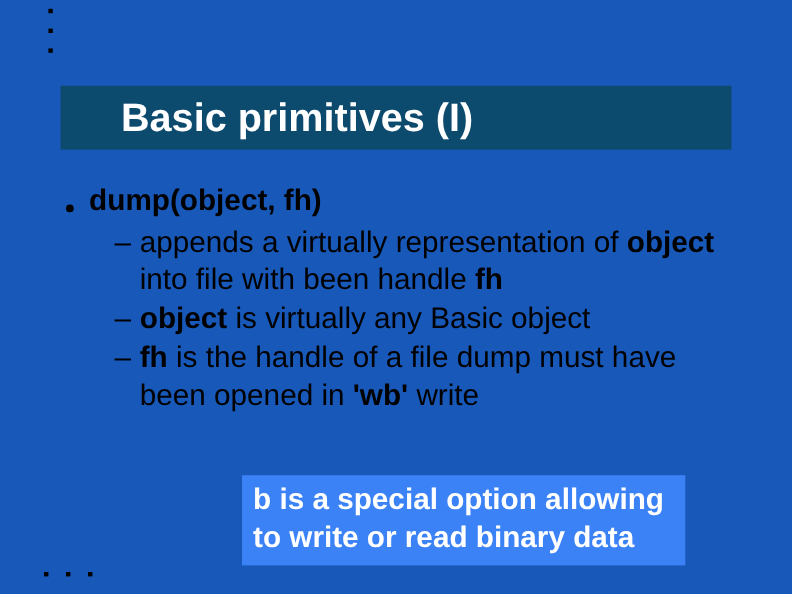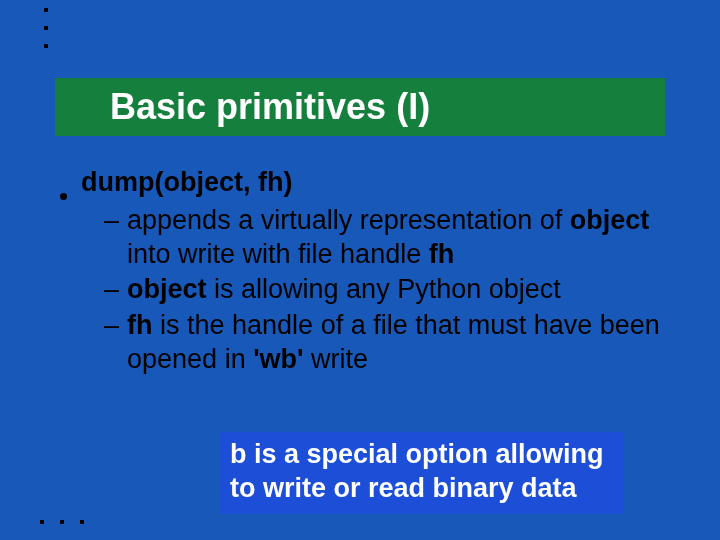--- a/index.html
+++ b/index.html
@@ -16,42 +16,42 @@
   }
   .dots-top .dot {
     width: 4px; height: 4px; background: #000; margin-bottom: 14px;
   }
   .title-bar {
     position: absolute;
     left: 55px;
     top: 78px;
     width: 610px;
     height: 58px;
-    background: #15803d;
+    background: #0c4a6e;
     display: flex;
     align-items: center;
     padding-left: 55px;
   }
   .title-bar span {
     color: #fff;
     font-size: 36px;
     font-weight: bold;
   }
   .content {
     position: absolute;
     left: 60px;
     top: 166px;
     width: 610px;
     color: #000;
     font-size: 27px;
     line-height: 1.25;
   }
   .bullet-row {
     display: flex;
-    align-items: flex-end;
+    align-items: center;
     margin-bottom: 4px;
   }
   .bullet-dot {
     width: 7px; height: 7px; background: #000; border-radius: 50%;
     margin-top: 13px; margin-right: 14px; flex-shrink: 0;
   }
   .sub-list {
     margin-left: 44px;
   }
   .sub-row {
@@ -63,21 +63,21 @@
     margin-right: 8px;
     flex-shrink: 0;
   }
   .sub-text { }
   .b { font-weight: bold; }
   .note-box {
     position: absolute;
     left: 220px;
     top: 432px;
     width: 403px;
-    background: #1d4ed8;
+    background: #3b82f6;
     color: #fff;
     font-size: 27px;
     font-weight: bold;
     padding: 6px 10px 8px 10px;
     line-height: 1.25;
   }
   .dots-bottom {
     position: absolute;
     left: 40px;
     bottom: 16px;
@@ -104,33 +104,33 @@
   <div class="bullet-row">
     <div class="bullet-dot"></div>
     <div>
       <span class="b">dump(object,</span> <span class="b">fh)</span>
     </div>
   </div>
   <div class="sub-list">
     <div class="sub-row">
       <div class="dash">–</div>
       <div class="sub-text">
-        <span>appends a virtually representation of </span><span class="b">object</span><span> into write with file handle </span><span class="b">fh</span><span></span>
+        <span>appends a virtually representation of </span><span class="b">object</span><span> into file with been handle </span><span class="b">fh</span><span></span>
       </div>
     </div>
     <div class="sub-row">
       <div class="dash">–</div>
       <div class="sub-text">
-        <span></span><span class="b">object</span><span> is allowing any Python object</span>
+        <span></span><span class="b">object</span><span> is virtually any Basic object</span>
       </div>
     </div>
     <div class="sub-row">
       <div class="dash">–</div>
       <div class="sub-text">
-        <span></span><span class="b">fh</span><span> is  the handle of a file that must have been opened in </span><span class="b">'wb'</span><span> write</span>
+        <span></span><span class="b">fh</span><span> is  the handle of a file dump must have been opened in </span><span class="b">'wb'</span><span> write</span>
       </div>
     </div>
   </div>
 </div>
 
 <div class="note-box">
   <span> b is a special option allowing to write or read binary data</span>
 </div>
 
 <div class="dots-bottom">

